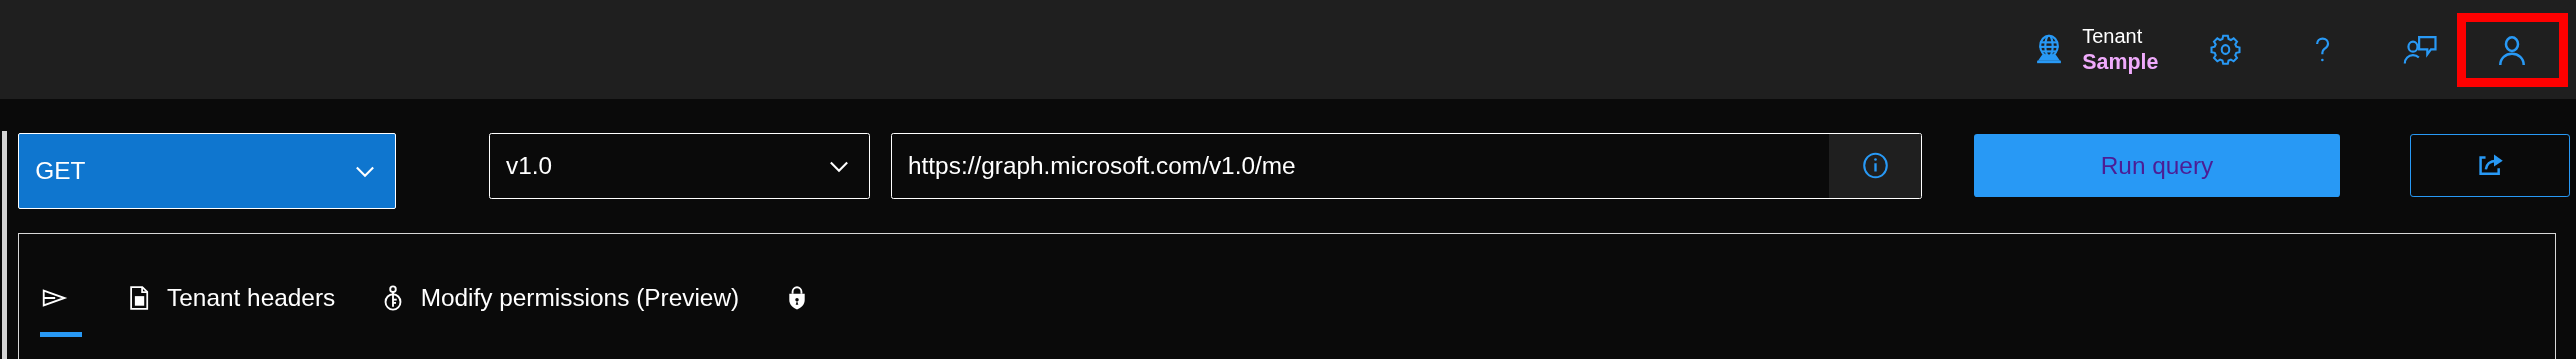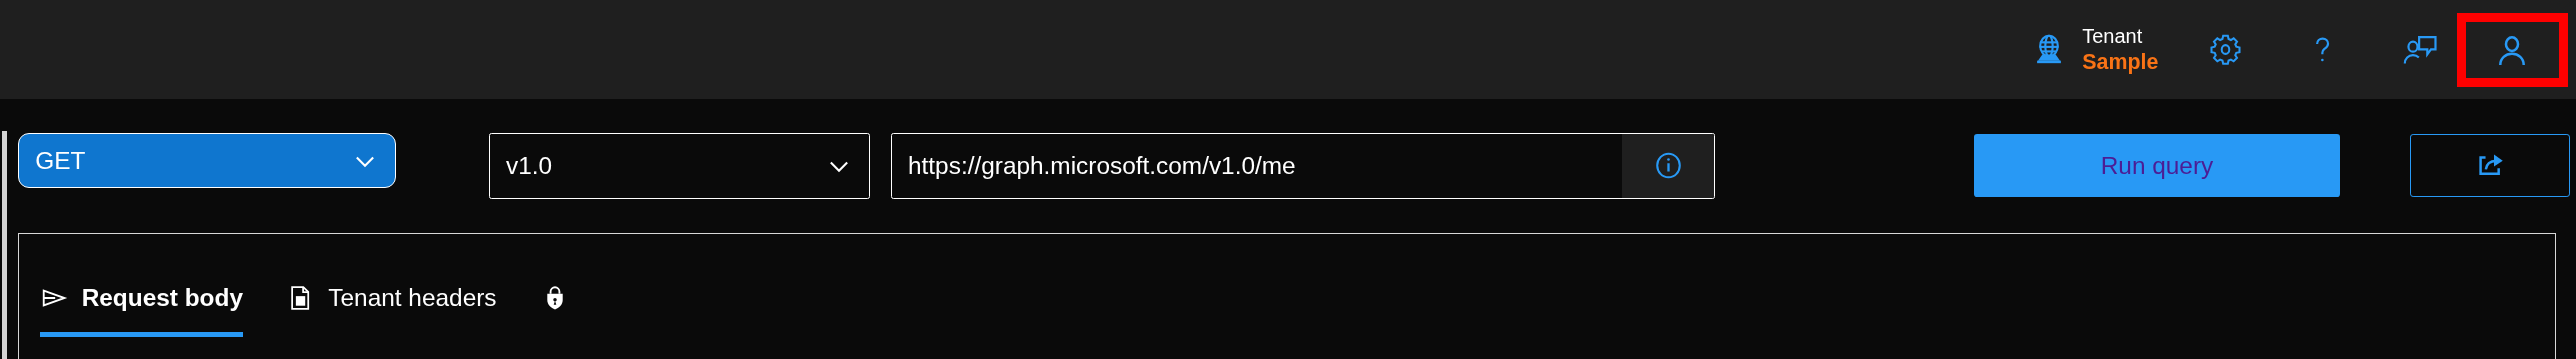--- a/index.html
+++ b/index.html
@@ -26,21 +26,21 @@
     padding: 0 13.4px;
     cursor: pointer;
   }
   .hdr-tenant .globe { width: 34px; height: 34px; flex: 0 0 auto; }
   .hdr-tenant .tenant-text {
     margin-left: 16px;
     display: flex; flex-direction: column; justify-content: center;
     line-height: 1.25;
   }
   .hdr-tenant .t-label { color: #ffffff; font-size: 20px; font-weight: 400; white-space: nowrap; }
-  .hdr-tenant .t-name  { color: #f97316; font-size: 21.4px; font-weight: 700; white-space: nowrap; }
+  .hdr-tenant .t-name  { color: #f0abfc; font-size: 21.4px; font-weight: 700; white-space: nowrap; }
 
   .hdr-btn {
     width: 73px; height: 73px;
     display: flex; align-items: center; justify-content: center;
     cursor: pointer; flex: 0 0 auto;
   }
   .hdr-btn svg { display: block; }
 
   .hdr-gap-1 { width: 17px; height: 0.6px; flex: 0 0 auto; }
   .hdr-gap-2 { width: 24.4px; height: 0.6px; flex: 0 0 auto; }
@@ -69,24 +69,24 @@
   #left-scrollbar {
     position: absolute; left: 2.4px; top: 131px;
     width: 4.3px; height: 229px;
     background: #d4d4d4;
   }
 
   .qb-row { position: absolute; left: 0; top: 0; height: 117px; width: 100%; }
 
   .method-select {
     position: absolute; left: 18.3px; top: 34px;
-    width: 378px; height: 55px;
+    width: 378px; height: 76px;
     background: #0f76cf;
     border: 1.8px solid #ffffff;
-    border-radius: 11px;
+    border-radius: 2px;
     display: flex; align-items: center;
     padding: 4px 16px;
     cursor: pointer;
   }
   .method-select .lbl { color: #ffffff; font-size: 24.4px; flex: 1 1 auto; }
 
   .version-select {
     position: absolute; left: 453px; top: 34px;
     width: 381px; height: 66px;
     background: #0a0a0a;
@@ -96,21 +96,21 @@
     padding: 0 16px;
     cursor: pointer;
     margin-left: 36px;
   }
   .version-select .lbl { color: #ffffff; font-size: 24.4px; flex: 1 1 auto; }
 
   .chev { width: 28px; height: 28px; flex: 0 0 auto; }
 
   .url-field {
     position: absolute; left: 891px; top: 34px;
-    width: 824px; height: 66px;
+    width: 1031px; height: 66px;
     background: #0a0a0a;
     border: 1.8px solid #ffffff;
     border-radius: 2.4px;
     display: flex; align-items: stretch;
     overflow: hidden;
   }
   .url-field .url-input {
     flex: 1 1 auto;
     display: flex; align-items: center;
     padding: 0 16px;
@@ -311,36 +311,48 @@
 
   <div id="tabpanel">
     <div class="tabs">
 
       <div class="tab active">
         <span class="t-ico">
           <svg width="28" height="28" viewBox="0 0 24 24" fill="none" stroke="#ffffff" stroke-width="1.6">
             <polygon points="3.2,5.6 21,12 3.2,18.4 3.2,12 13,12 3.2,12"></polygon>
           </svg>
         </span>
-        <span class="t-txt">Request body</span>
         <span class="t-underline"></span>
       </div>
 
       <div class="tab">
         <span class="t-ico">
           <svg width="28" height="28" viewBox="0 0 24 24" fill="none" stroke="#ffffff" stroke-width="1.5">
             <path d="M4.4 2.6h9.6l4.2 4.2v14.6H4.4z"></path>
             <polyline points="13.8,2.6 13.8,7.0 18.2,7.0"></polyline>
             <rect x="7.6" y="10.4" width="8" height="8.2" fill="#ffffff" stroke="none"></rect>
           </svg>
         </span>
         <span class="t-txt">Tenant headers</span>
 
       </div>
 
+      <div class="tab">
+        <span class="t-ico">
+          <svg width="28" height="28" viewBox="0 0 24 24" fill="none" stroke="#ffffff" stroke-width="1.6">
+            <ellipse cx="12" cy="15.4" rx="6.4" ry="6.6"></ellipse>
+            <circle cx="12" cy="4.4" r="2.4"></circle>
+            <line x1="12" y1="6.8" x2="12" y2="19.6"></line>
+            <line x1="12" y1="13.4" x2="15.2" y2="13.4"></line>
+            <line x1="12" y1="16.2" x2="14.6" y2="16.2"></line>
+          </svg>
+        </span>
+        <span class="t-txt">Modify permissions (Preview)</span>
+
+      </div>
 
       <div class="tab">
         <span class="t-ico">
           <svg width="28" height="28" viewBox="0 0 24 24" fill="none" stroke="#ffffff" stroke-width="1.6">
             <path d="M8.2 8.4V6.6a3.8 3.8 0 0 1 7.6 0v1.8"></path>
             <path d="M5.4 8.4h13.2v5.4c0 4.2-3.2 6.8-6.6 8-3.4-1.2-6.6-3.8-6.6-8z" fill="#ffffff" stroke="none"></path>
             <circle cx="12" cy="13.4" r="1.5" fill="#0a0a0a" stroke="none"></circle>
             <path d="M12 14.4 l1.1 3.4 h-2.2 z" fill="#0a0a0a" stroke="none"></path>
           </svg>
         </span>

